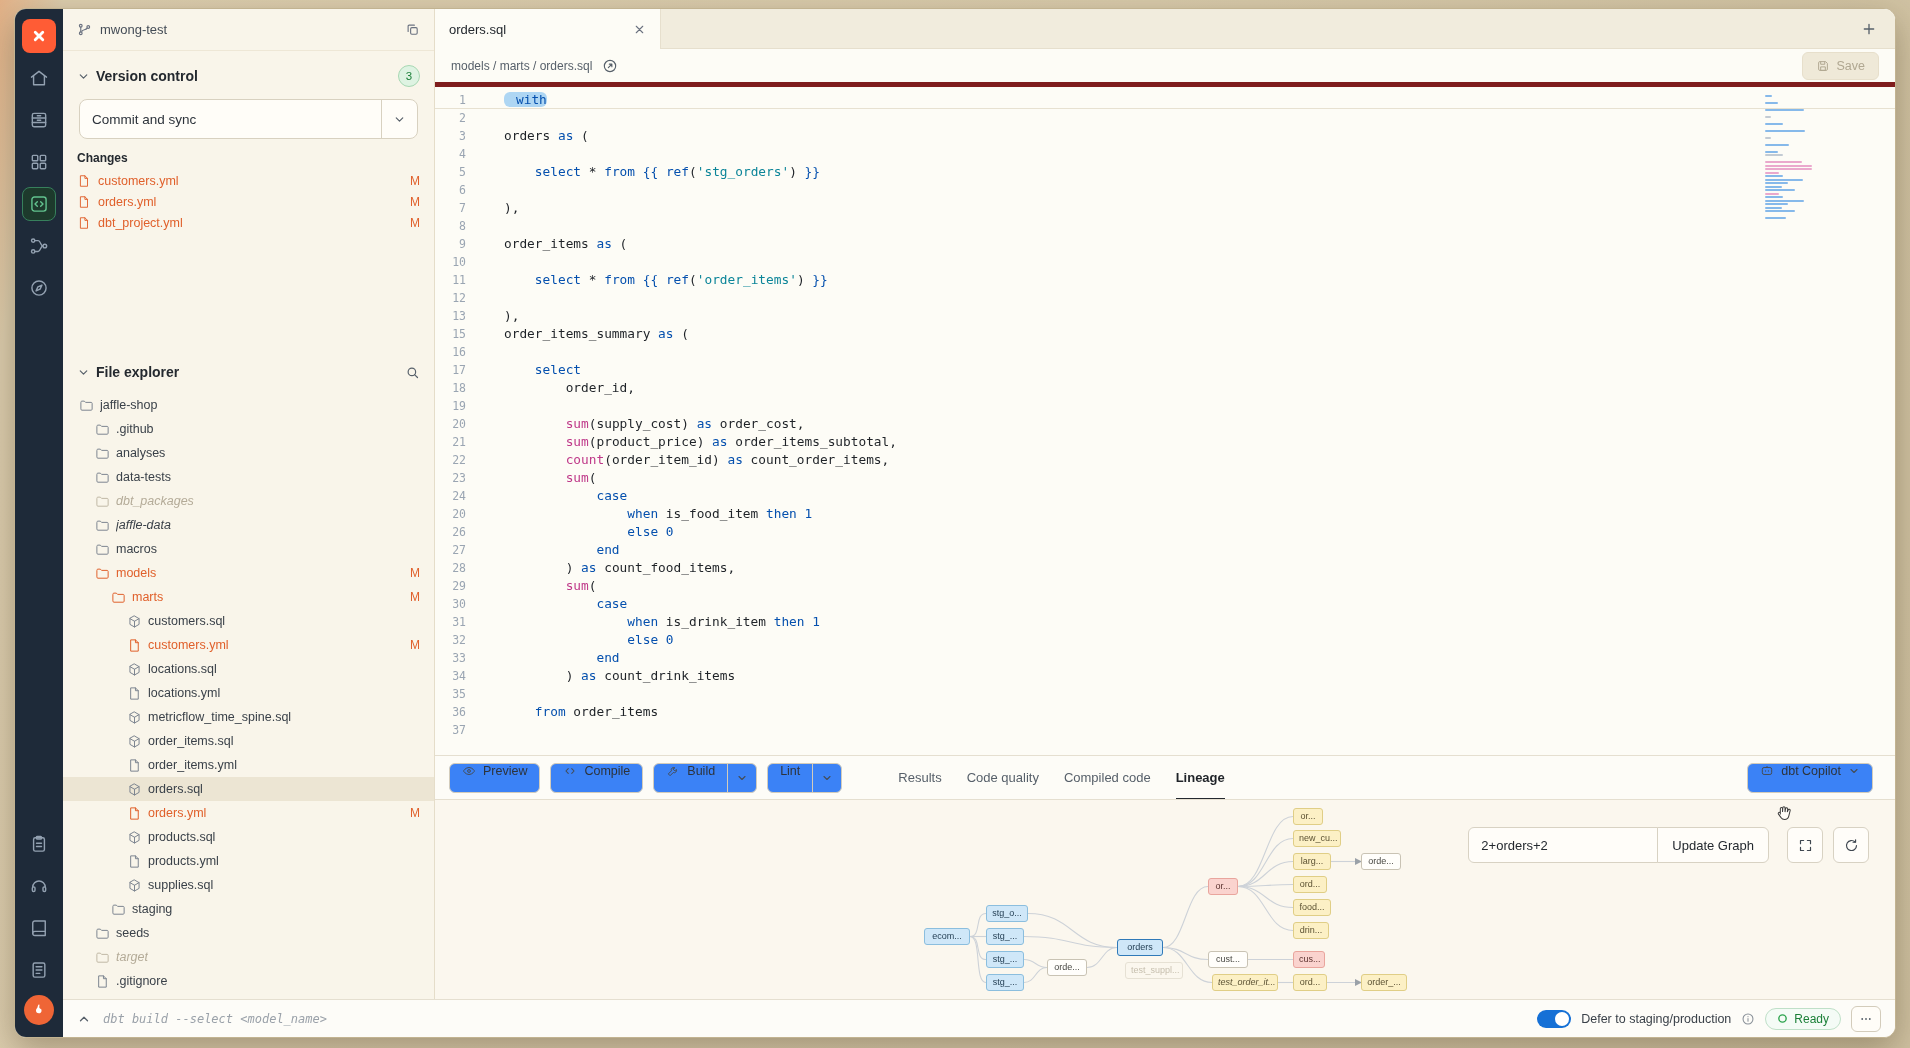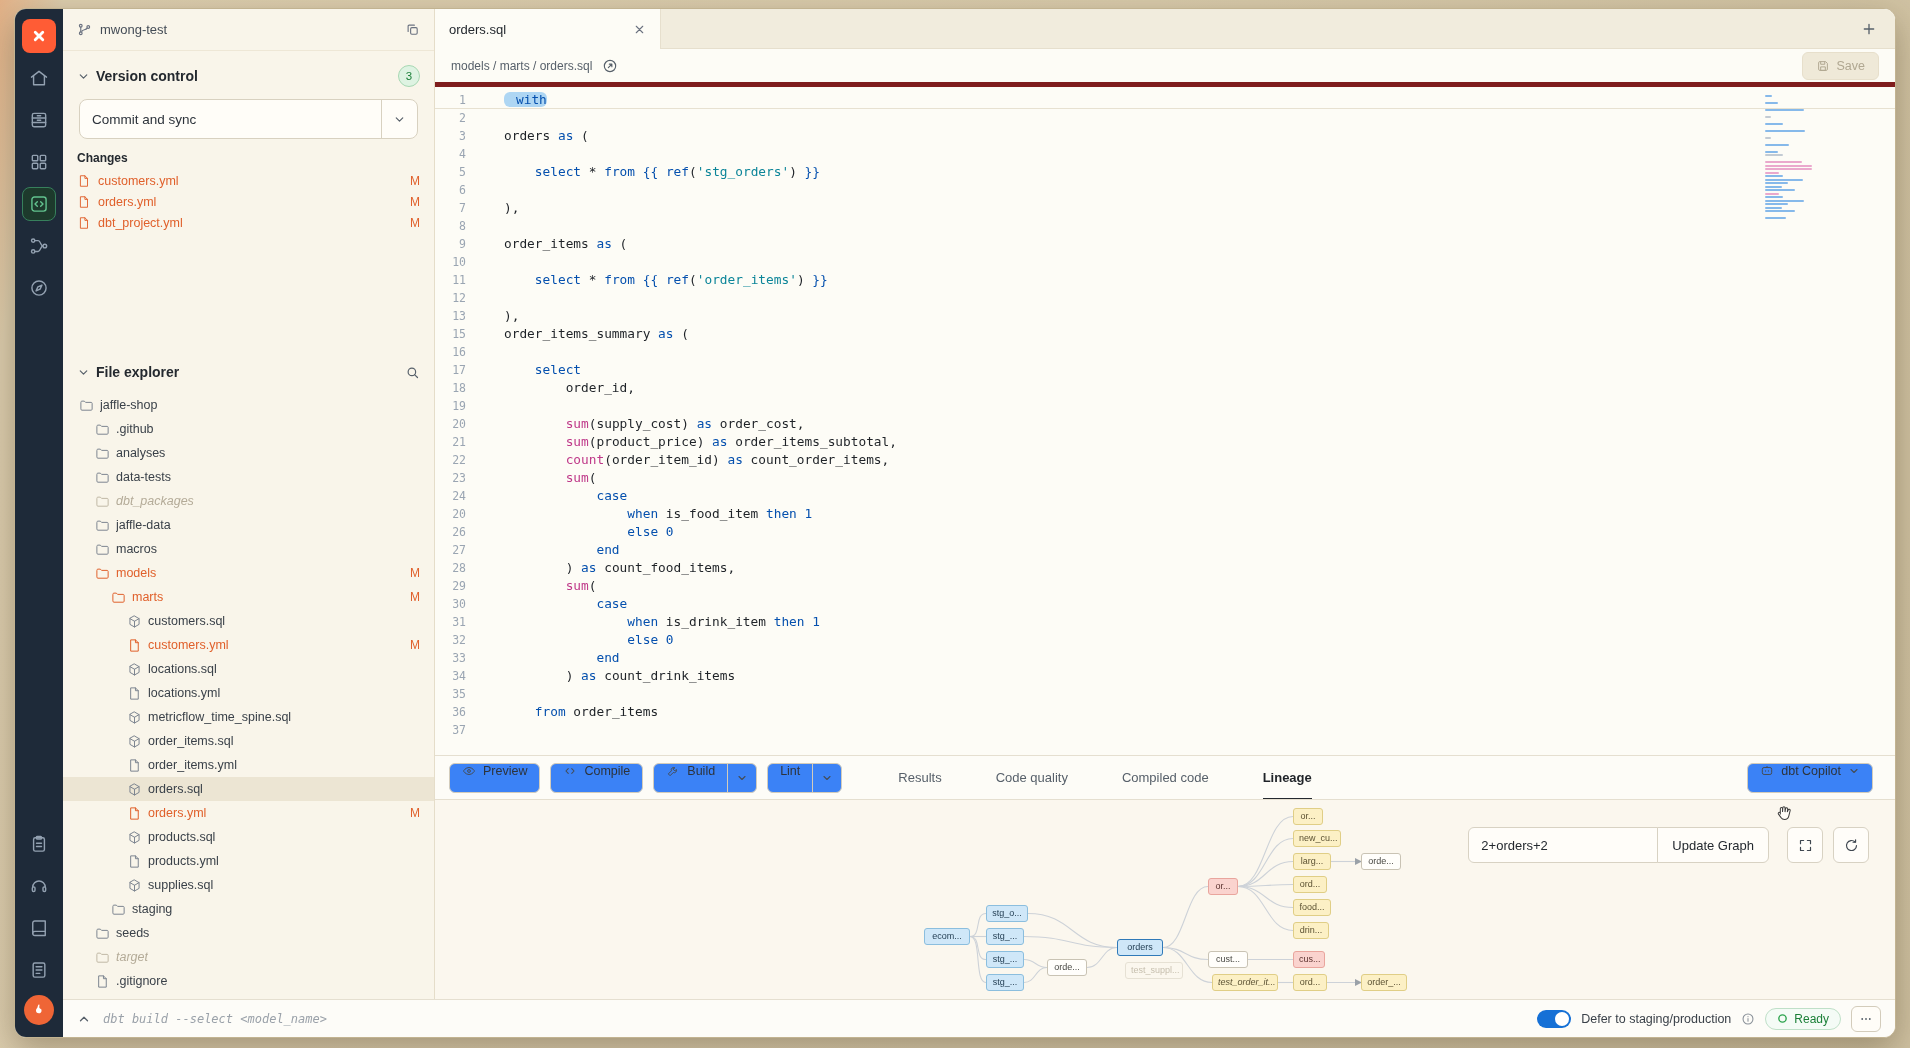--- a/index.html
+++ b/index.html
@@ -99,21 +99,21 @@
   .tk-kw.sel, .sel { background:#aed6f3; border-radius:6px;padding-left:12px; }
   .minimap { position:absolute; top:8px; right:78px; width:52px; }
   .minimap .mm { height:2.2px; margin-bottom:1.3px; border-radius:1px; }
 
   .toolbar { height:44px; border-top:1px solid #e5dfd0; display:flex; align-items:center; padding:0 14px; flex:none; background:#fdfcf7; }
   .tbtn { height:30px; border:1px solid #d3ccbb; border-radius:6px; background:#3b82f6; display:flex; align-items:flex-start;
     font-size:12.5px; color:#2d333b; cursor:pointer; margin-right:10px; }
   .tbtn .seg { display:flex; align-items:center; gap:7px; padding:0 12px; }
   .tbtn .dd { align-self:stretch; display:flex; align-items:center; padding:0 8px; border-left:1px solid #d3ccbb; color:#57606a; }
   .tbtn svg { width:14px; height:14px; color:#444c56; }
-  .tb-tabs { display:flex; gap:54px; margin-left:46px; height:44px; }
+  .tb-tabs { display:flex; gap:25px; margin-left:46px; height:44px; }
   .tb-tab { display:flex; align-items:center; font-size:13px; color:#57606a; cursor:pointer;
     border-bottom:2px solid transparent; padding-top:1px; }
   .tb-tab.active { color:#1f2328; font-weight:700; border-bottom-color:#24292f; }
   .copilot { margin-left:auto; margin-right:8px; }
 
   .lineage { position:relative; height:200px; flex:none; background:#fbf7ee; border-top:1px solid #e5dfd0; overflow:hidden; }
   .lineage svg.edges { position:absolute; inset:0; }
   .lnode { position:absolute; height:17px; border-radius:3px; border:1px solid; font-size:9px; line-height:15px;
     padding:0 5px; white-space:nowrap; overflow:hidden; cursor:pointer; text-align:center; }
   .lnode.selected { border-width:1.5px; }
@@ -346,21 +346,21 @@
                 <span class="tlabel">data-tests</span>
               </div>
               <div class="tree-row muted" style="padding-left: 32px;">
                 <span class="ticon">
                   <svg viewBox="0 0 24 24" fill="none" stroke="currentColor" stroke-width="1.6" stroke-linecap="round" stroke-linejoin="round">
                     <path d="M3 6.5c0-.8.7-1.5 1.5-1.5h4l2 2h9c.8 0 1.5.7 1.5 1.5V18c0 .8-.7 1.5-1.5 1.5h-15A1.5 1.5 0 0 1 3 18z"></path>
                   </svg>
                 </span>
                 <span class="tlabel">dbt_packages</span>
               </div>
-              <div class="tree-row" style="padding-left: 32px;">
+              <div class="tree-row" style="padding-left: 32px; font-style: italic;">
                 <span class="ticon">
                   <svg viewBox="0 0 24 24" fill="none" stroke="currentColor" stroke-width="1.6" stroke-linecap="round" stroke-linejoin="round">
                     <path d="M3 6.5c0-.8.7-1.5 1.5-1.5h4l2 2h9c.8 0 1.5.7 1.5 1.5V18c0 .8-.7 1.5-1.5 1.5h-15A1.5 1.5 0 0 1 3 18z"></path>
                   </svg>
                 </span>
                 <span class="tlabel">jaffle-data</span>
               </div>
               <div class="tree-row" style="padding-left: 32px;">
                 <span class="ticon">
                   <svg viewBox="0 0 24 24" fill="none" stroke="currentColor" stroke-width="1.6" stroke-linecap="round" stroke-linejoin="round">

